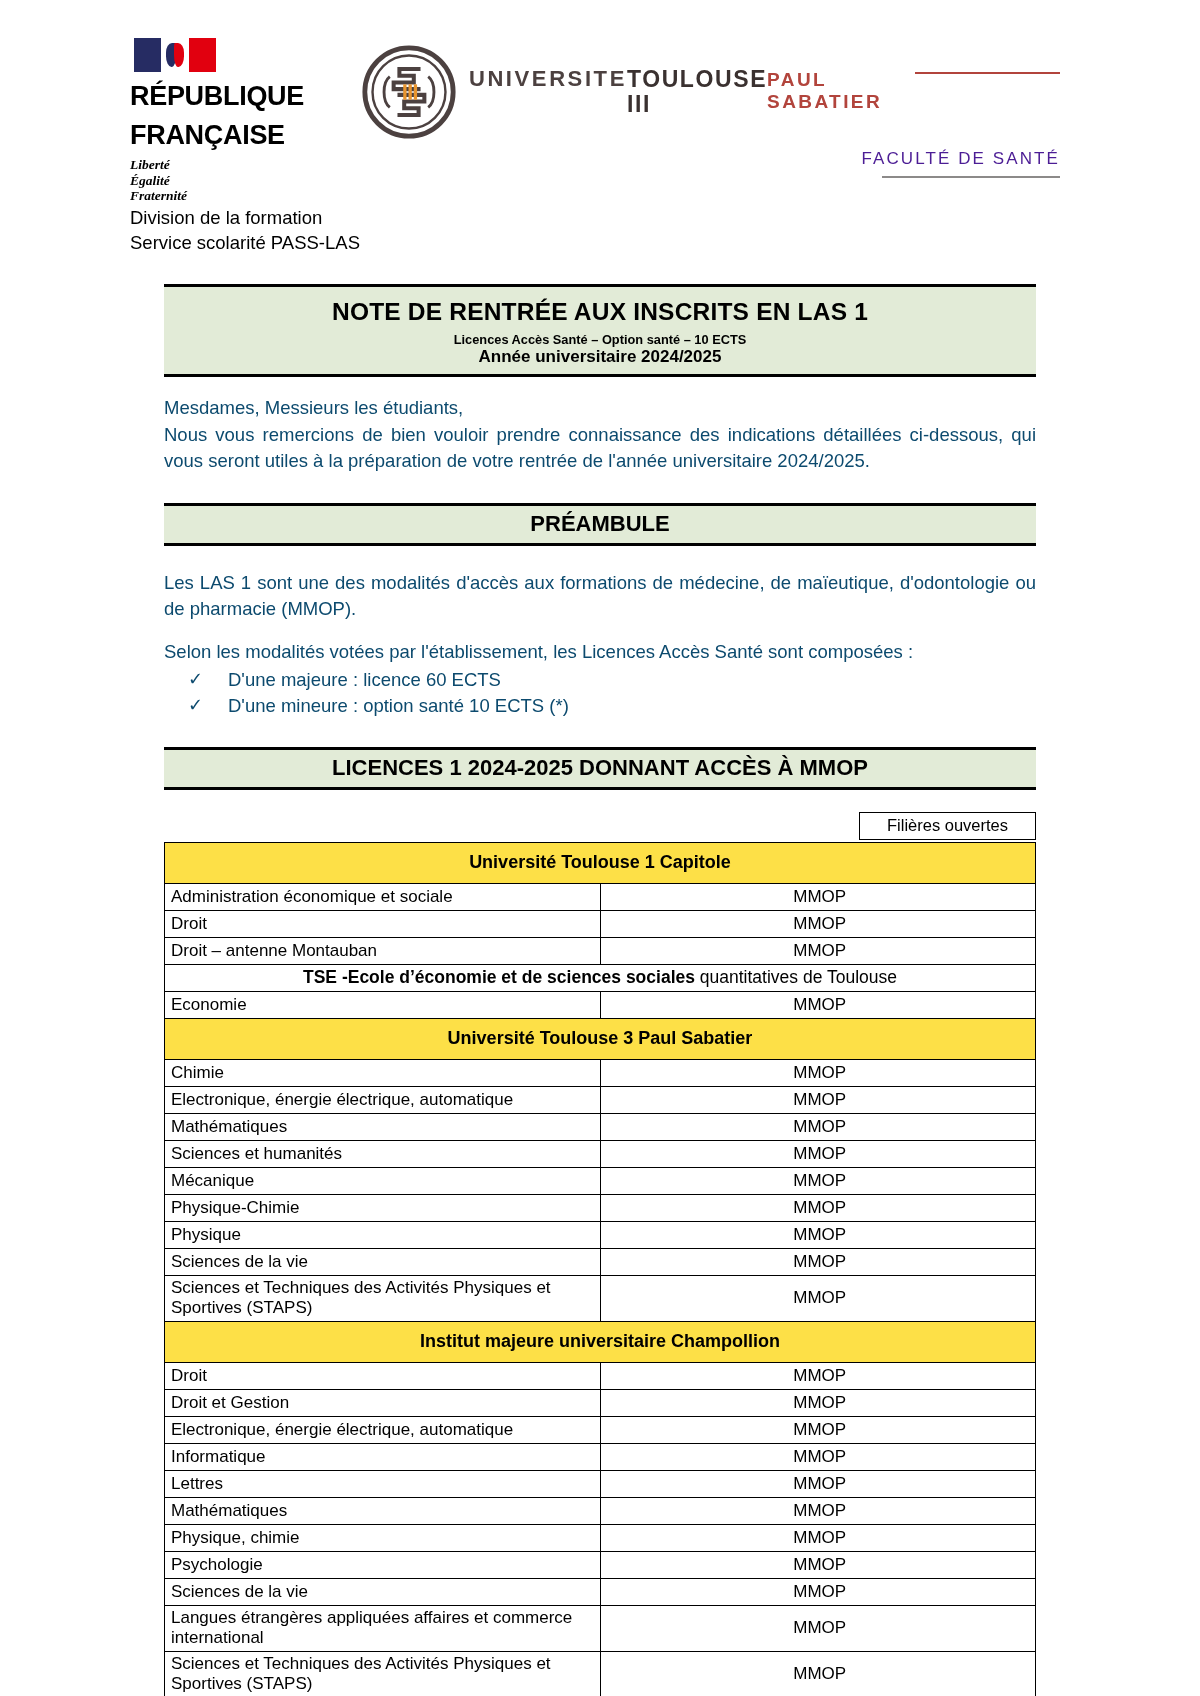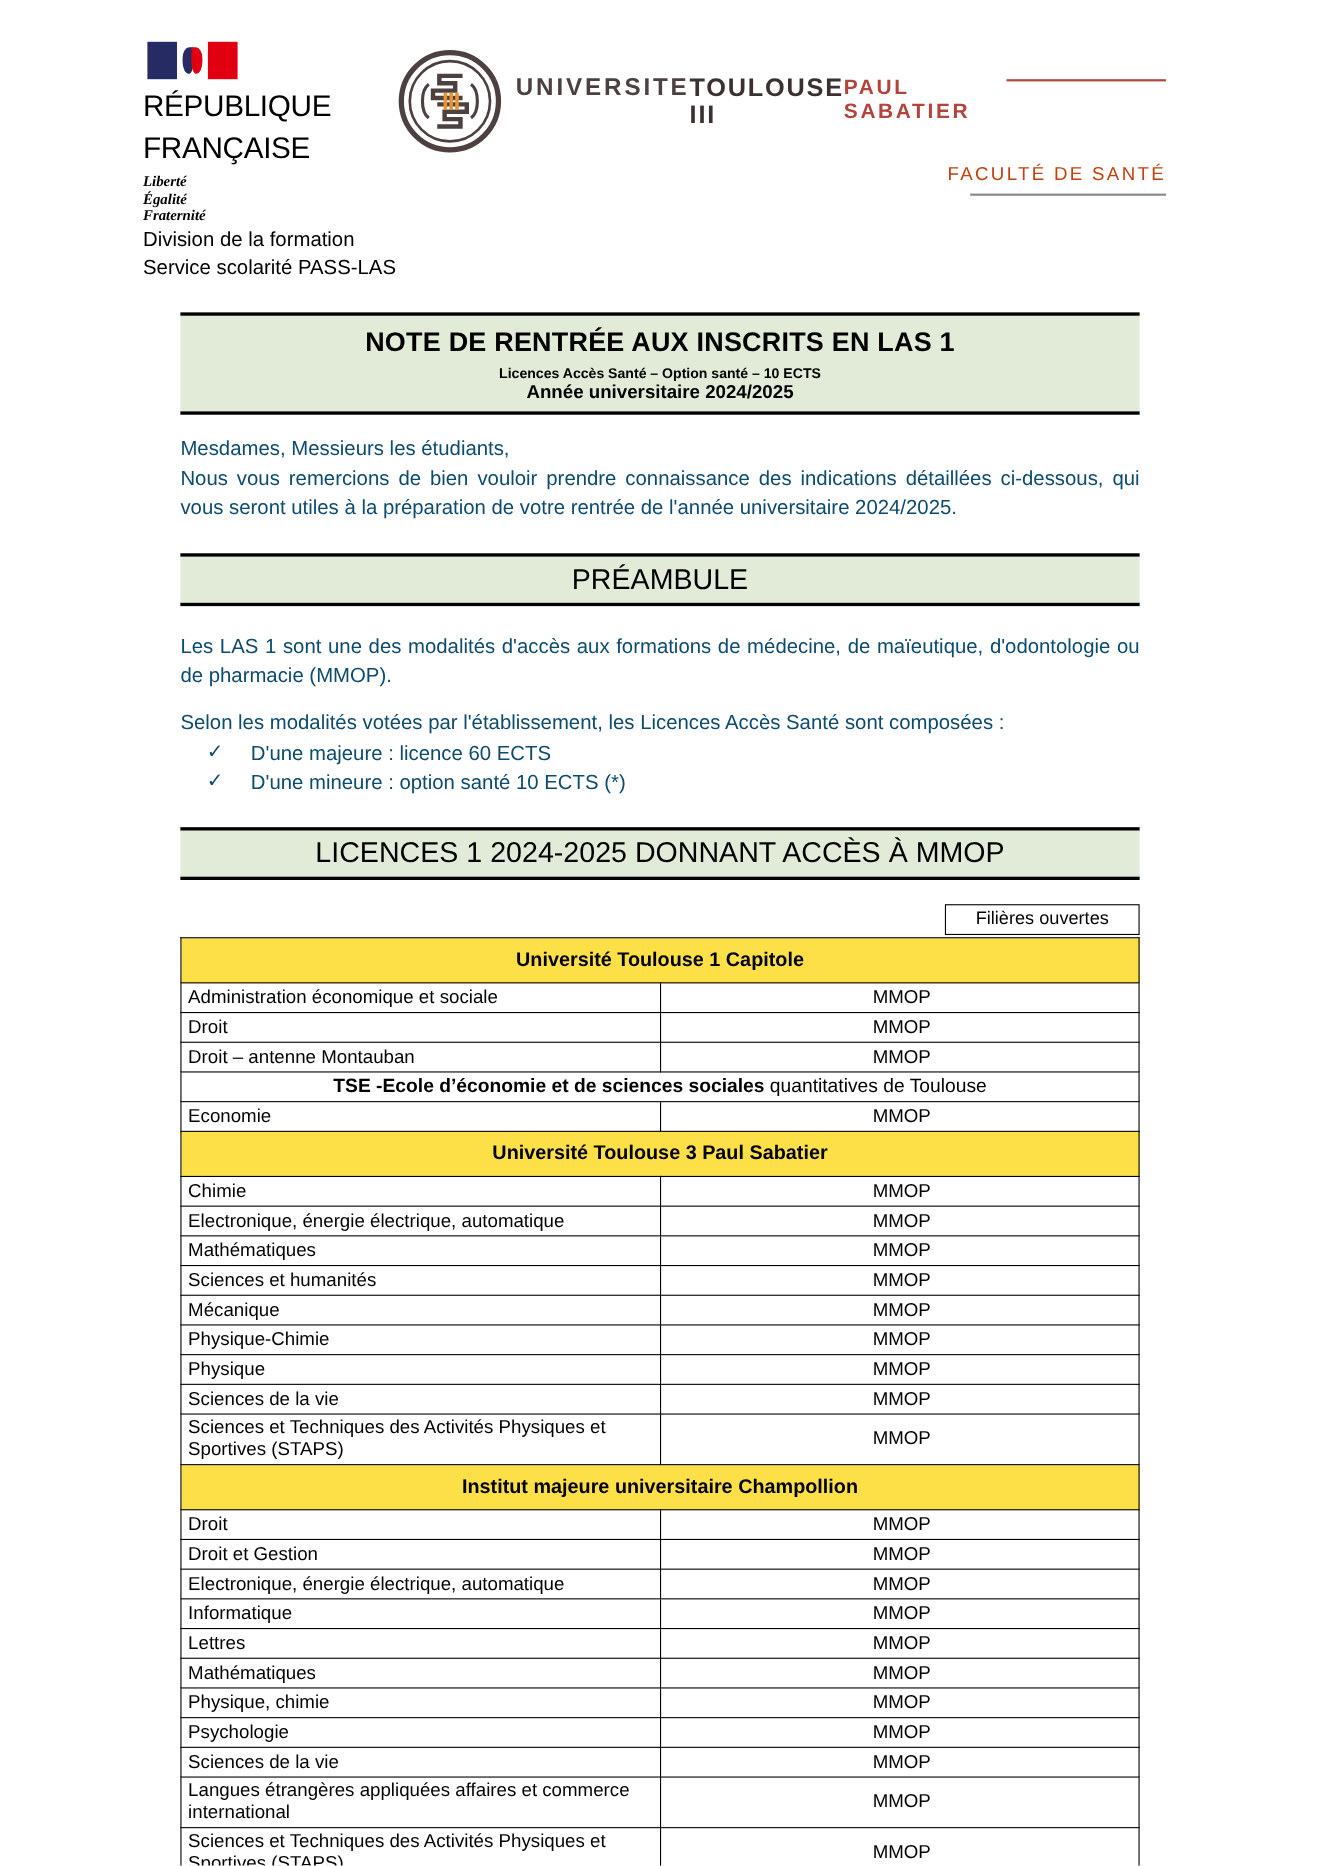--- a/index.html
+++ b/index.html
@@ -62,21 +62,21 @@
   }
   .flag .face .p2 {
     position: absolute;
     left: 10px; top: 2px;
     width: 10px; height: 24px;
     background: #e1000f;
     border-radius: 10% 60% 55% 40% / 20% 40% 45% 50%;
   }
   .rf-title {
     font-family: "Liberation Sans", sans-serif;
-    font-weight: normal;
+    font-weight: bold;
     font-size: 27px;
     line-height: 29px;
     letter-spacing: -0.3px;
     margin-top: 10px;
     color: #000;
   }
   .rf-motto {
     margin-top: 7px;
     font-family: "Liberation Serif", serif;
     font-style: italic;
@@ -134,21 +134,21 @@
   .ups-rule {
     width: 178px;
     height: 2px;
     background: #b2443c;
     margin-top: 5px;
   }
   .ups-l4 {
     font-family: "Liberation Sans", sans-serif;
     font-size: 17px;
     letter-spacing: 2.1px;
-    color: #c2410c;
+    color: #4c1d95;
     margin-top: 9px;
     text-align: right;
   }
   .ups-underline {
     width: 178px;
     height: 2px;
     background: #8c8a89;
     margin-top: 7px;
   }
 
@@ -184,22 +184,22 @@
     margin-top: 4px;
   }
   .banner-sub2 {
     font-size: 17px;
     font-weight: bold;
     line-height: 17px;
   }
   .banner-section {
     margin-top: 28px;
     padding: 5px 6px 6px;
-    font-size: 26px;
-    font-weight: normal;
+    font-size: 22px;
+    font-weight: bold;
   }
 
   
   .body-text {
     width: 872px;
     margin: 0 auto;
     font-size: 18.5px;
     line-height: 26.5px;
     text-align: justify;
     color: #0c4a6e;

